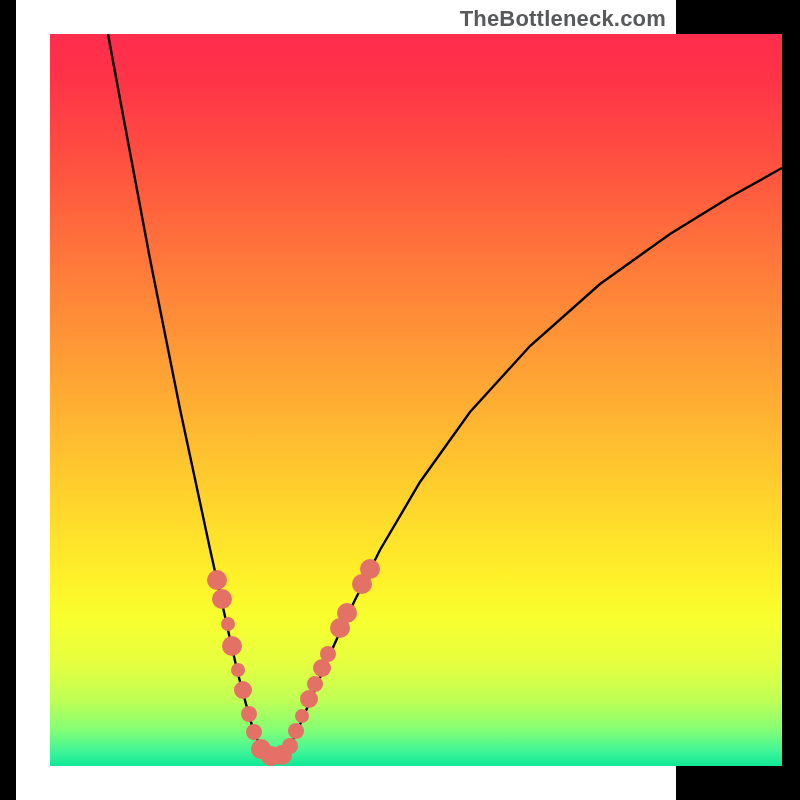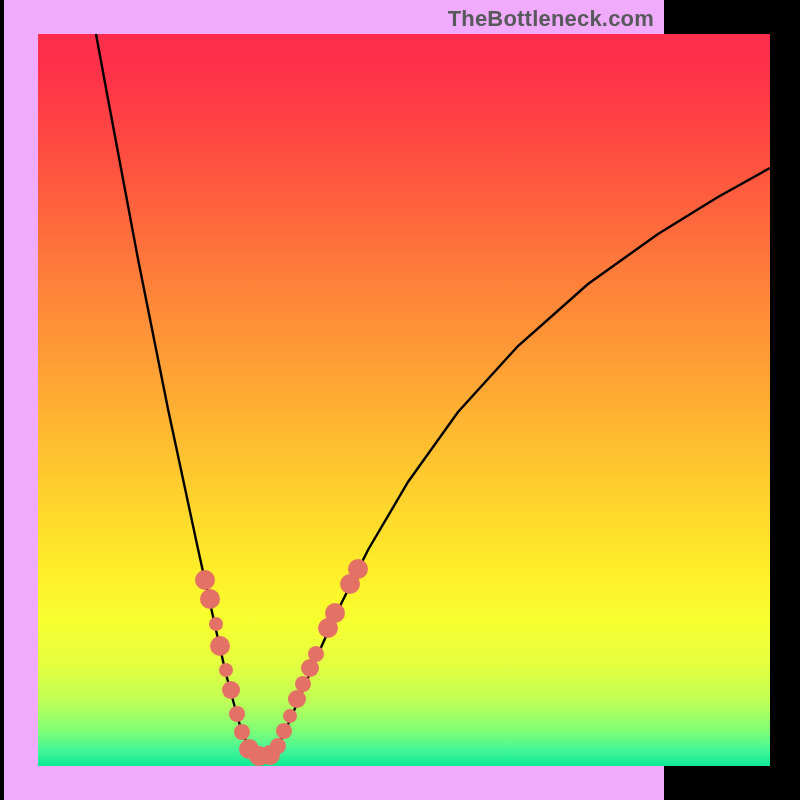--- a/index.html
+++ b/index.html
@@ -6,25 +6,25 @@
     margin: 0;
     padding: 0;
     width: 800px;
     height: 800px;
     background: #000000;
     overflow: hidden;
     font-family: Arial, Helvetica, sans-serif;
   }
   .frame {
     position: absolute;
-    left: 4px;
+    left: 16px;
     top: 0;
     width: 660px;
     height: 800px;
-    background: #f0abfc;
+    background: #ffffff;
   }
   .plot {
     position: absolute;
     left: 34px;
     top: 34px;
     width: 732px;
     height: 732px;
     
     background: linear-gradient(
       to bottom,

